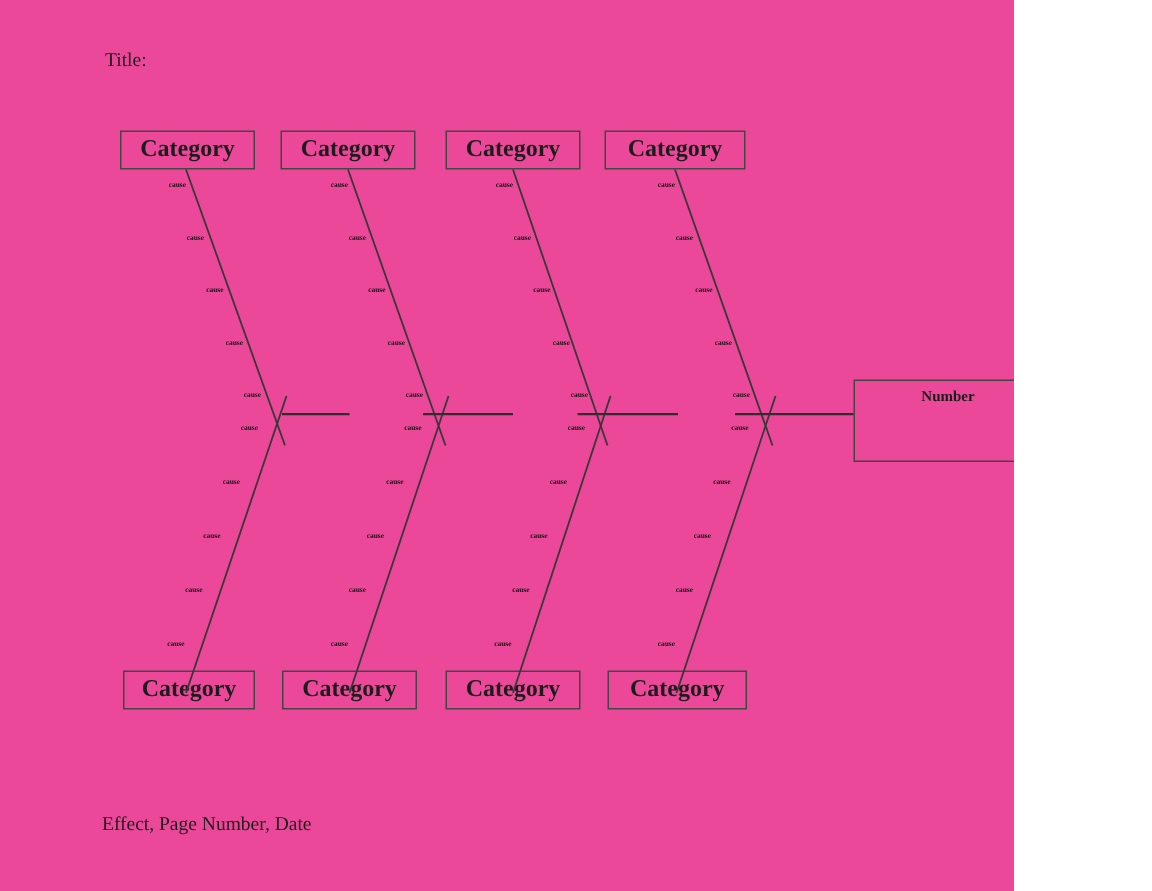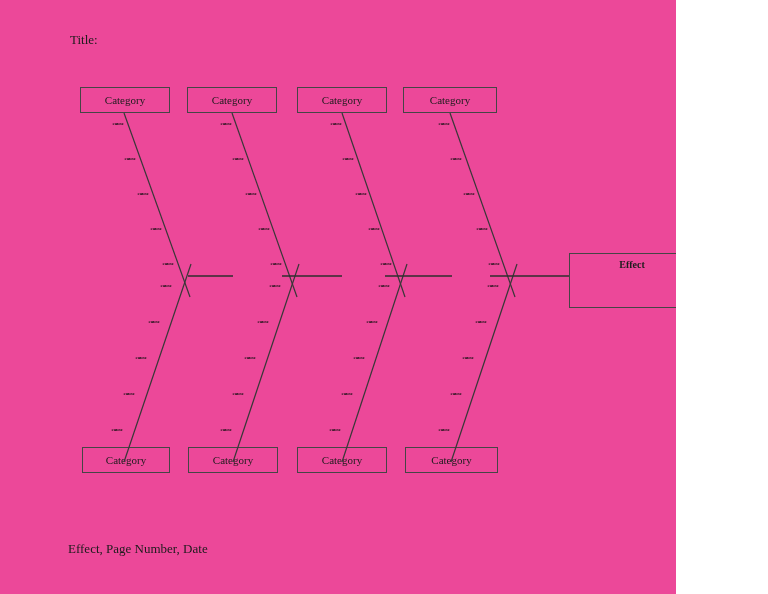--- a/index.html
+++ b/index.html
@@ -19,21 +19,21 @@
     position:absolute;left:68px;top:542px;
     font-size:13px;line-height:14px;
   }
   .cat-box{
     position:absolute;height:24px;
     border:1px solid #454545;
     background:transparent;
     display:flex;align-items:center;justify-content:center;
   }
   .cat-box span{
-    font-weight:normal;font-size:11px;line-height:12px;
+    font-weight:bold;font-size:16px;line-height:12px;
   }
   .effect-box{
     position:absolute;left:569px;top:253px;width:124px;height:53px;
     border:1px solid #454545;background:transparent;
     display:flex;align-items:flex-start;justify-content:center;
   }
   .effect-box span{
     font-weight:bold;font-size:10px;line-height:11px;margin-top:5px;
   }
   svg.lines{
@@ -76,21 +76,21 @@
     <span>Category</span>
   </div>
   <div class="cat-box" style="left:297px;top:447px;width:88px;">
     <span>Category</span>
   </div>
   <div class="cat-box" style="left:405px;top:447px;width:91px;">
     <span>Category</span>
   </div>
 
   <div class="effect-box">
-    <span>Effect</span>
+    <span>Number</span>
   </div>
 
   <svg class="lines" width="768" height="594" viewBox="0 0 768 594">
 
     <line x1="124" y1="113" x2="190" y2="297"></line>
     <line x1="232" y1="113" x2="297" y2="297"></line>
     <line x1="342" y1="113" x2="405" y2="297"></line>
     <line x1="450" y1="113" x2="515" y2="297"></line>
 
     <line x1="124" y1="462" x2="191" y2="264"></line>

